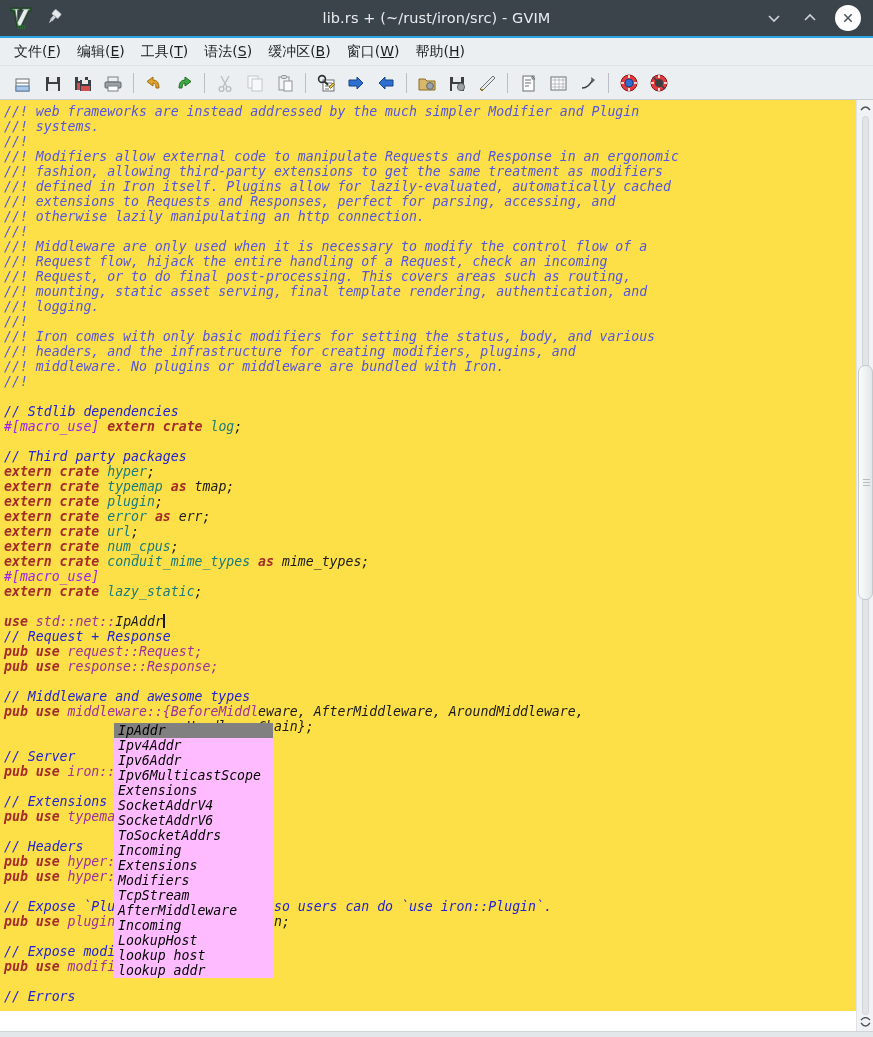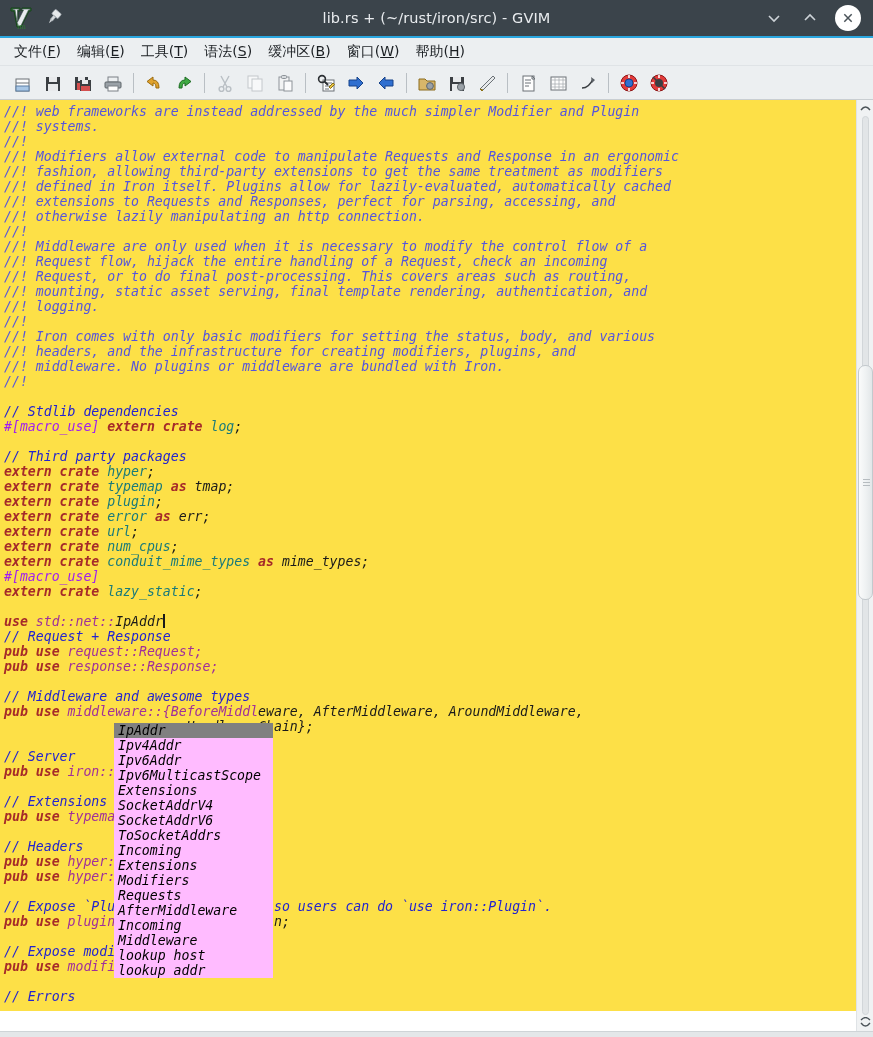--- a/index.html
+++ b/index.html
@@ -323,24 +323,24 @@
           <div class="pum-item">Ipv4Addr</div>
           <div class="pum-item">Ipv6Addr</div>
           <div class="pum-item">Ipv6MulticastScope</div>
           <div class="pum-item">Extensions</div>
           <div class="pum-item">SocketAddrV4</div>
           <div class="pum-item">SocketAddrV6</div>
           <div class="pum-item">ToSocketAddrs</div>
           <div class="pum-item">Incoming</div>
           <div class="pum-item">Extensions</div>
           <div class="pum-item">Modifiers</div>
-          <div class="pum-item">Requests</div>
+          <div class="pum-item">TcpStream</div>
           <div class="pum-item">AfterMiddleware</div>
           <div class="pum-item">Incoming</div>
-          <div class="pum-item">Middleware</div>
+          <div class="pum-item">LookupHost</div>
           <div class="pum-item">lookup_host</div>
           <div class="pum-item">lookup_addr</div>
         </div>
 
       <div class="statusline">
         
       </div>
     </div>
 
     <div class="vscroll">

